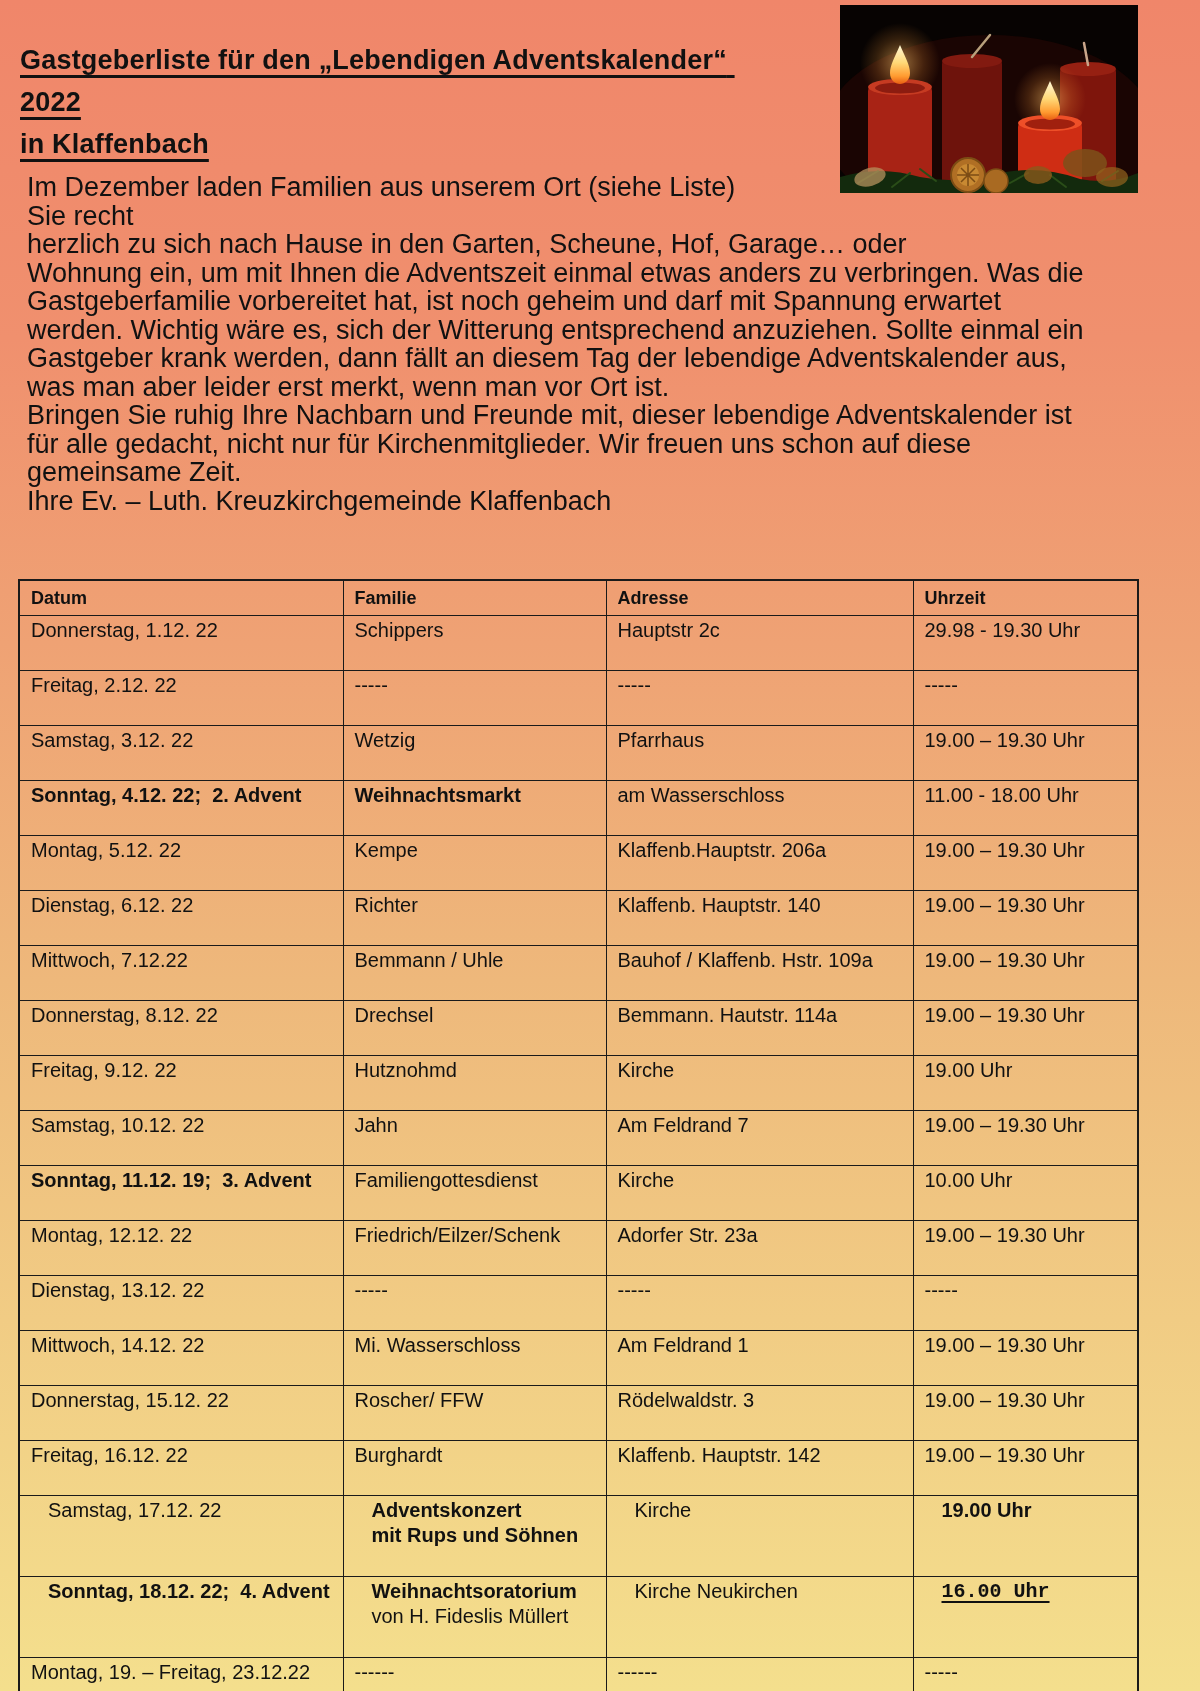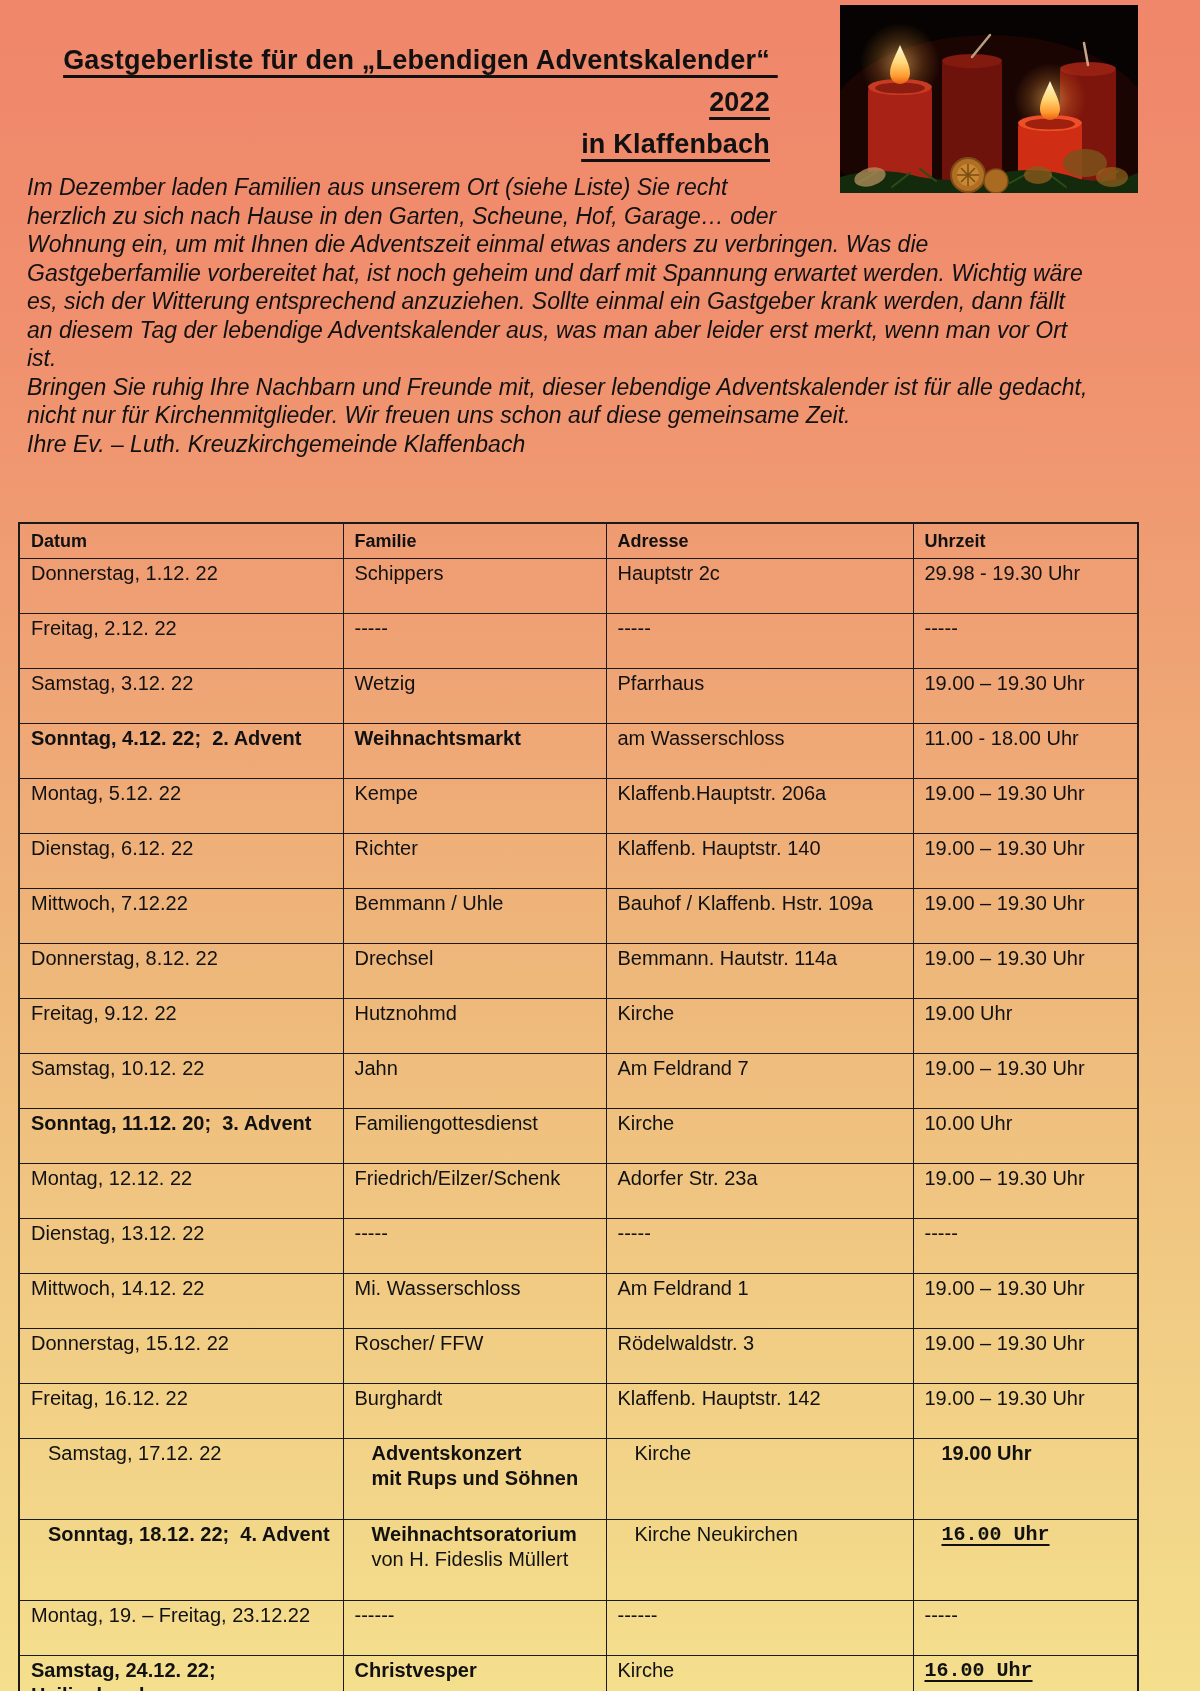--- a/index.html
+++ b/index.html
@@ -17,38 +17,37 @@
     color:#111;
   }
   .candles-wrap{
     float:right;
     width:298px;height:188px;
     margin:0 62px 6px 70px;
   }
   .candles-wrap svg{display:block;}
   h1.title{
     margin:34px 10px 6px 20px;
-    text-align:right;
+    text-align:left;
     font-size:27px;
     line-height:42px;
     font-weight:bold;
     letter-spacing:0.2px;
   }
   .title-line{
     text-decoration:underline;
     text-decoration-thickness:3px;
     text-underline-offset:6px;
     white-space:pre-wrap;
   }
   .intro{
     margin:8px 0 0 27px;
     max-width:1062px;
-    font-size:23px;
+    font-size:27px;
     line-height:28.5px;
-    font-style:italic;
   }
   .intro p{margin:0;white-space:pre-wrap;}
   table.host-table{
     margin:64px 0 0 18px;
     border-collapse:collapse;
     width:1119px;
     table-layout:fixed;
     border:2px solid #1a1a1a;
   }
   th,td{
@@ -314,21 +313,21 @@
           </td>
           <td>
             <span class="cell-line">Am Feldrand 7</span>
           </td>
           <td>
             <span class="cell-line">19.00 – 19.30 Uhr</span>
           </td>
         </tr>
         <tr>
           <td>
-            <span class="cell-line b">Sonntag, 11.12. 20;  3. Advent</span>
+            <span class="cell-line b">Sonntag, 11.12. 19;  3. Advent</span>
           </td>
           <td>
             <span class="cell-line">Familiengottesdienst</span>
           </td>
           <td>
             <span class="cell-line">Kirche</span>
           </td>
           <td>
             <span class="cell-line">10.00 Uhr</span>
           </td>

